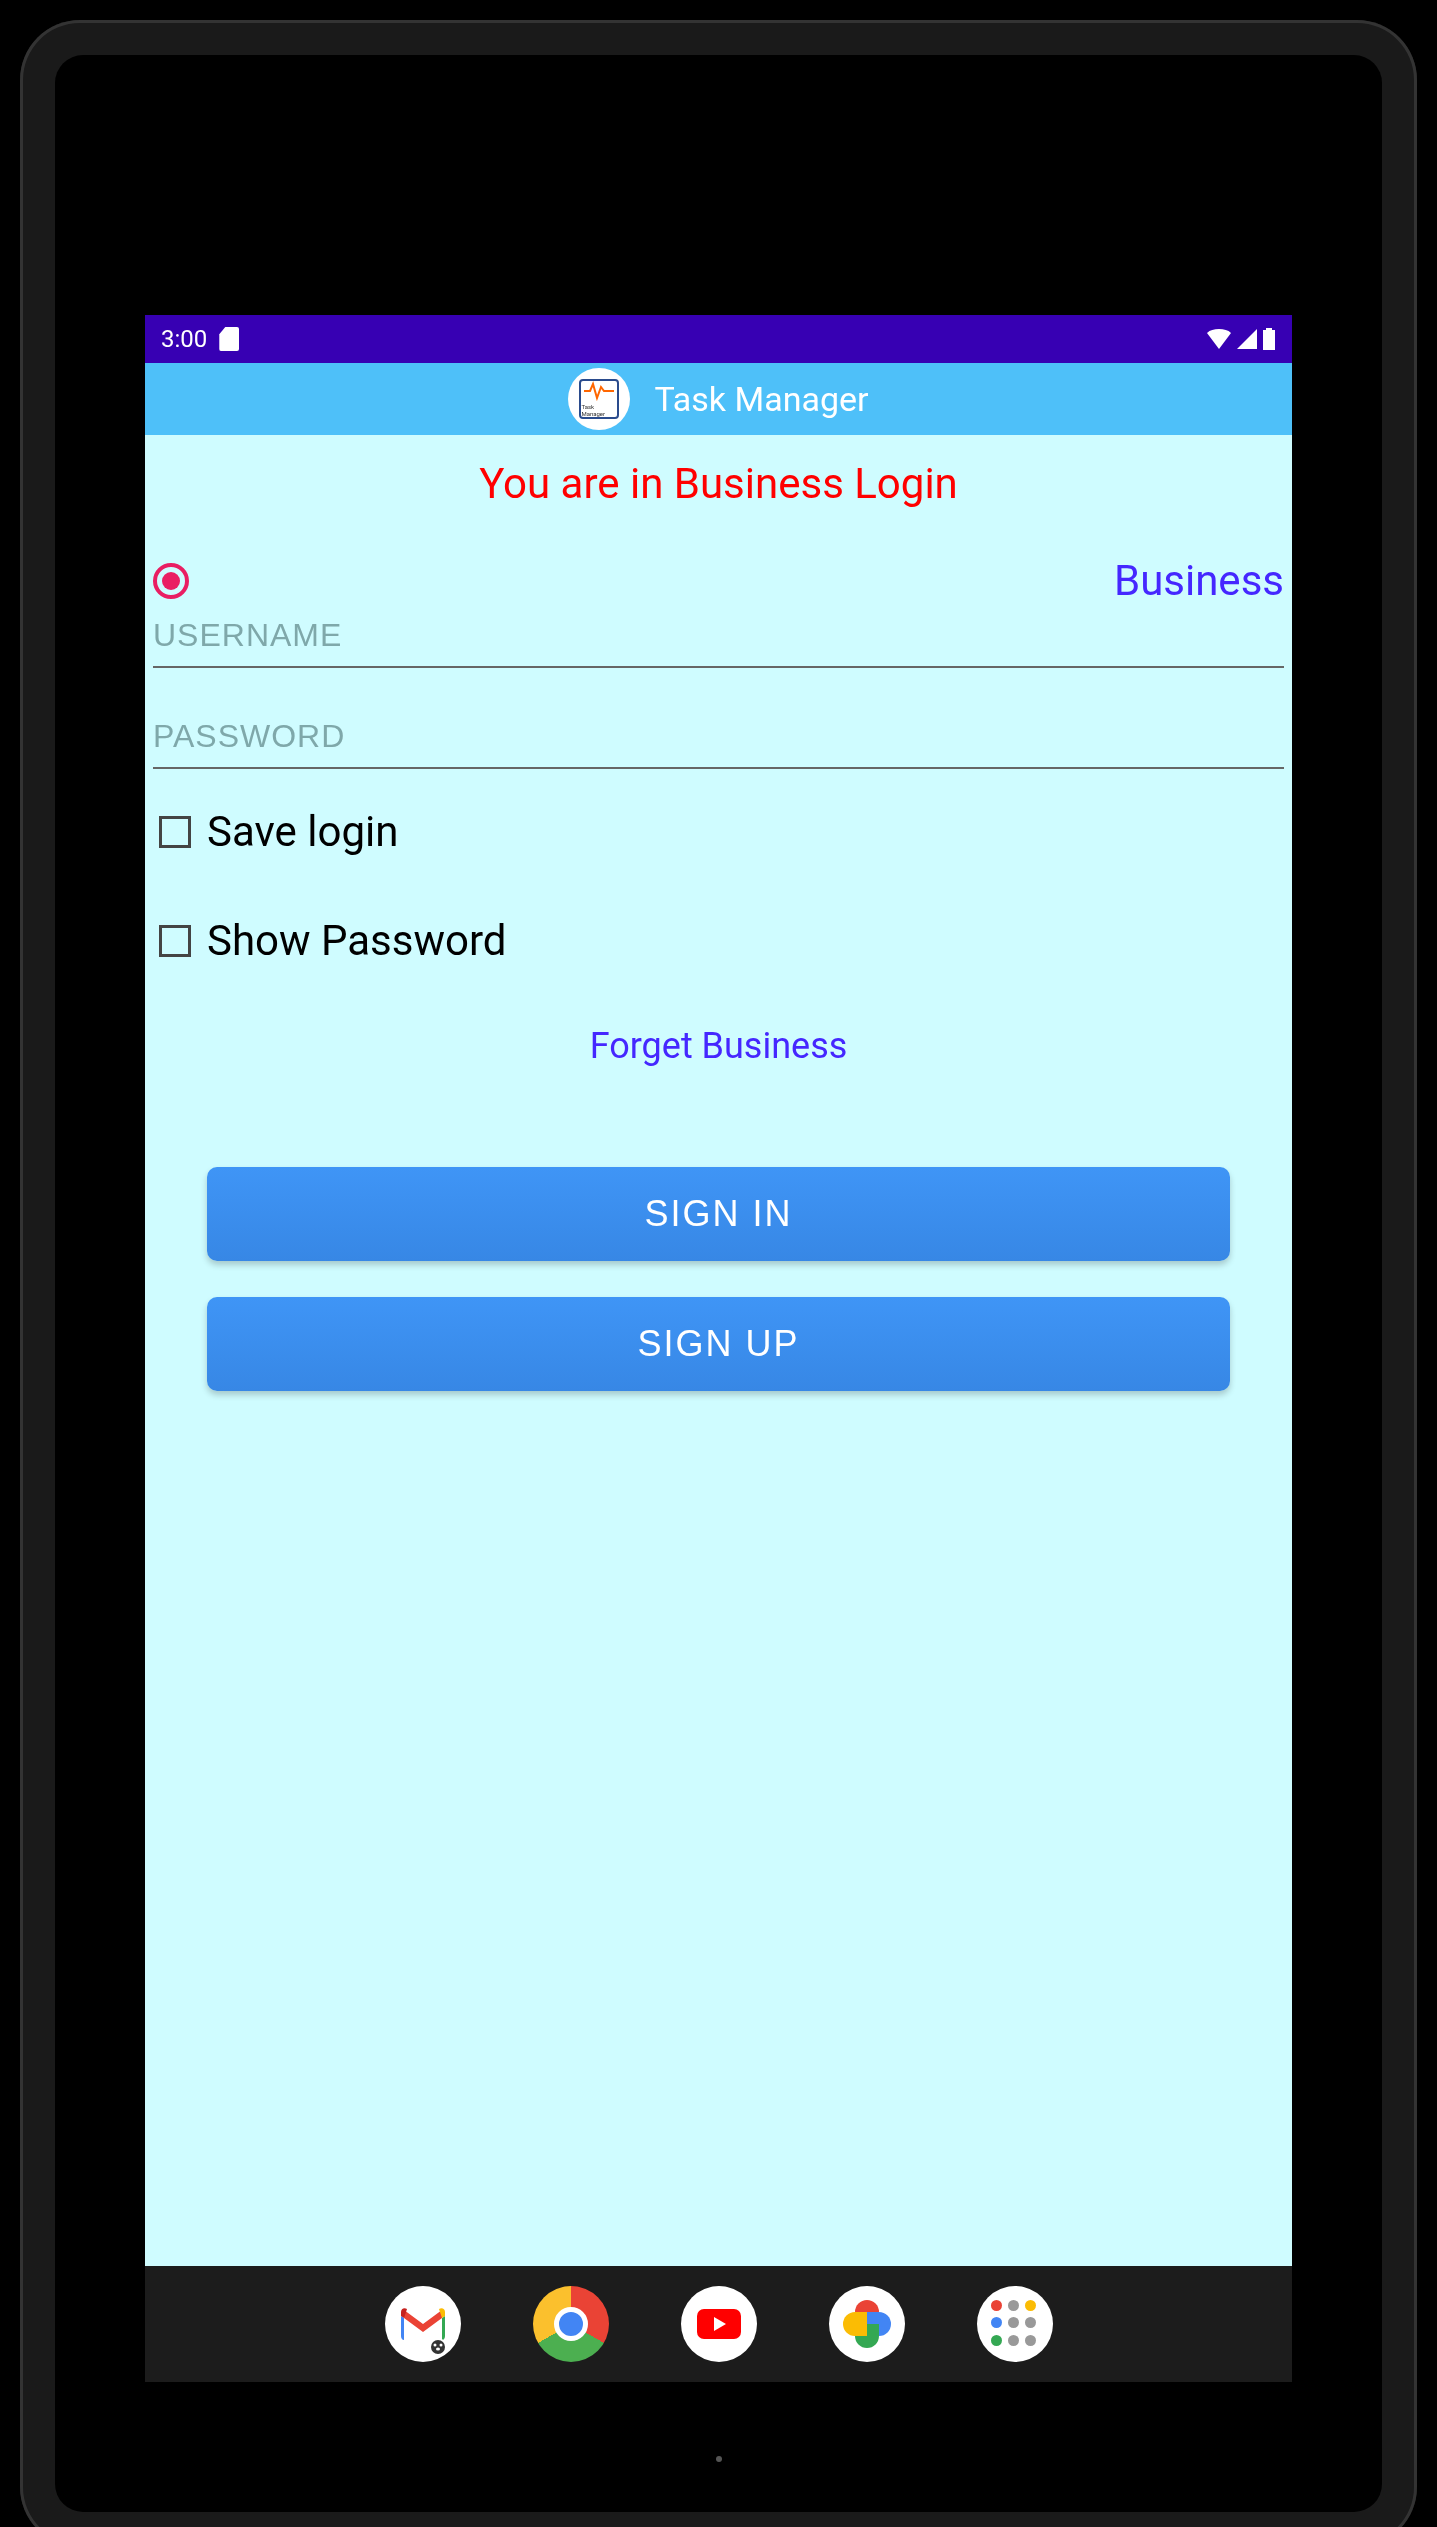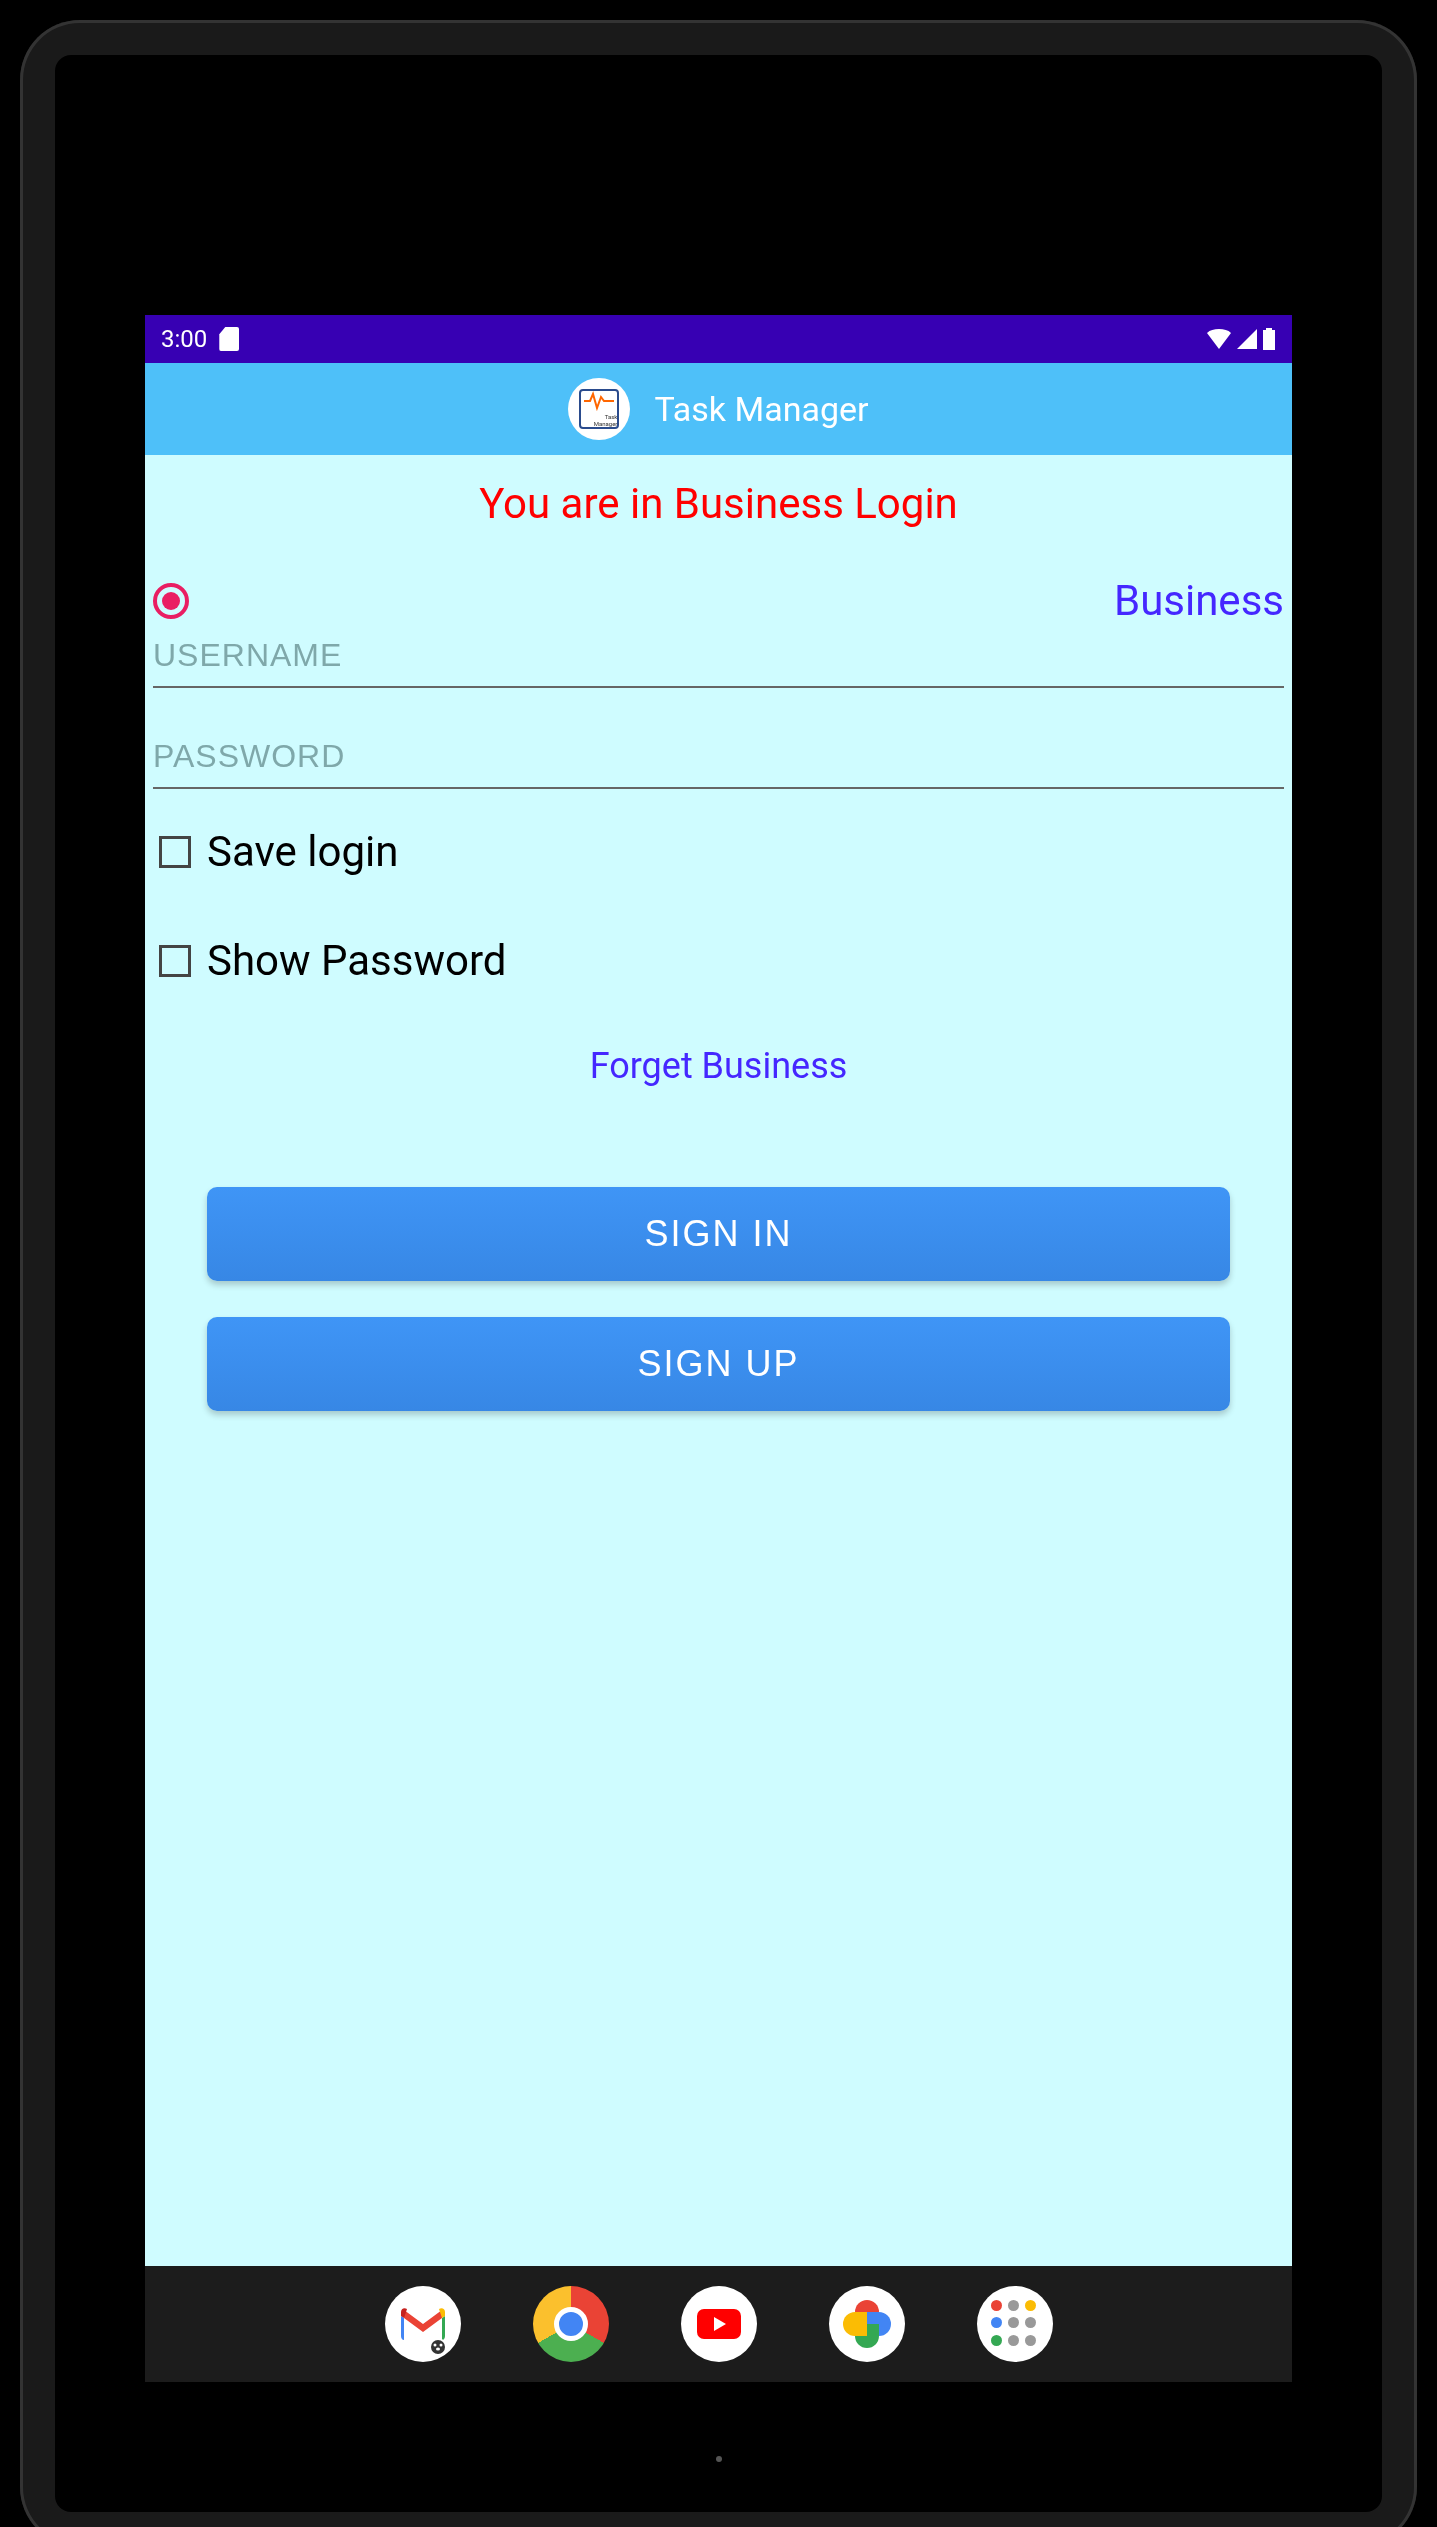--- a/index.html
+++ b/index.html
@@ -25,21 +25,21 @@
       border-radius: 60px;
       padding: 35px;
       position: relative;
       box-shadow: inset 0 0 0 3px #333;
     }
 
     .tablet-inner {
       width: 100%;
       height: 100%;
       background: #000;
-      border-radius: 16px;
+      border-radius: 28px;
       padding: 260px 90px 130px 90px;
       position: relative;
     }
 
     .camera {
       position: absolute;
       top: 190px;
       left: 62%;
       width: 30px;
       height: 30px;
@@ -85,27 +85,26 @@
       gap: 12px;
     }
 
     .status-right {
       display: flex;
       align-items: center;
       gap: 4px;
     }
 
     .app-bar {
-      height: 92px;
+      height: 72px;
       background: #4ec0f9;
       display: flex;
       align-items: center;
       justify-content: center;
       gap: 24px;
-      text-align: right;
     }
 
     .app-logo {
       width: 62px;
       height: 62px;
       background: #fff;
       border-radius: 50%;
       display: flex;
       align-items: center;
       justify-content: center;

